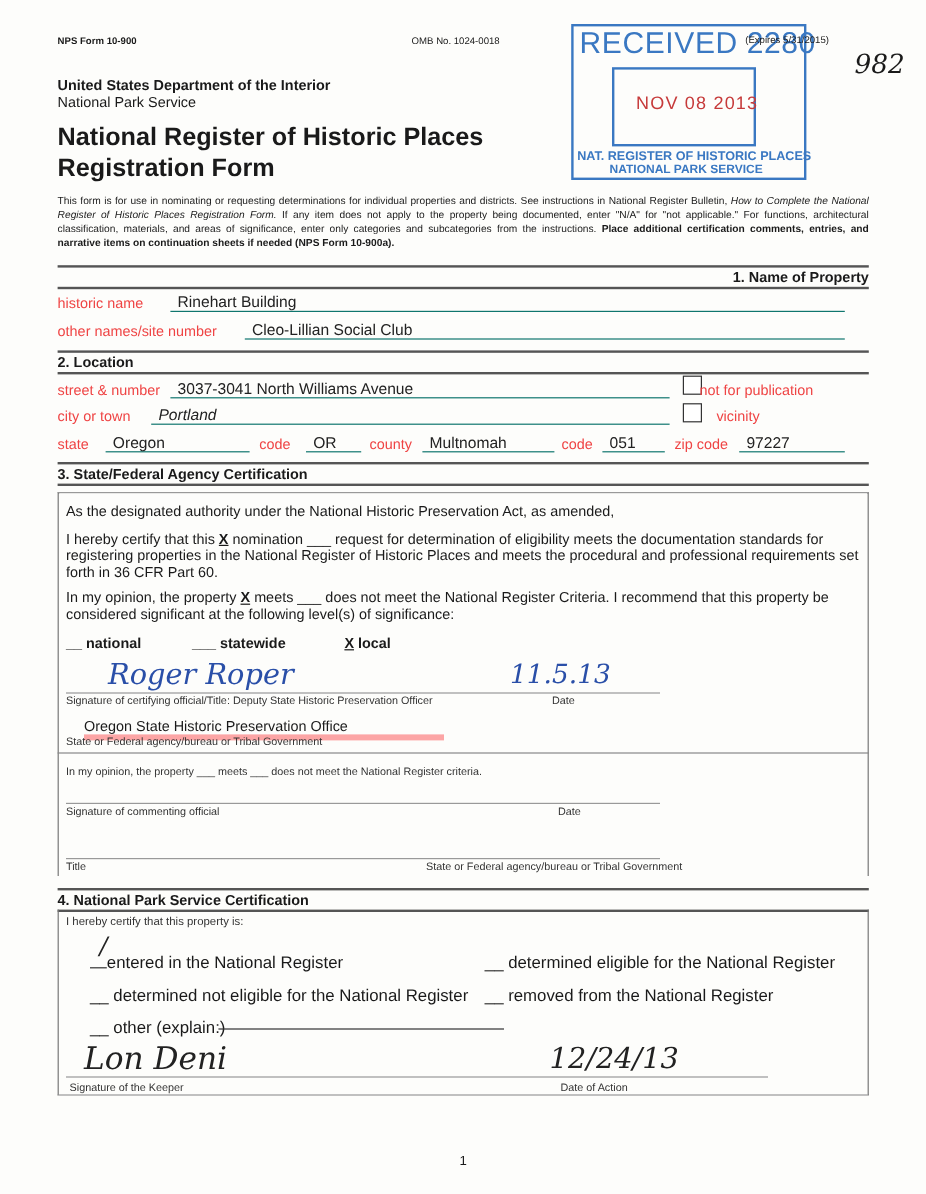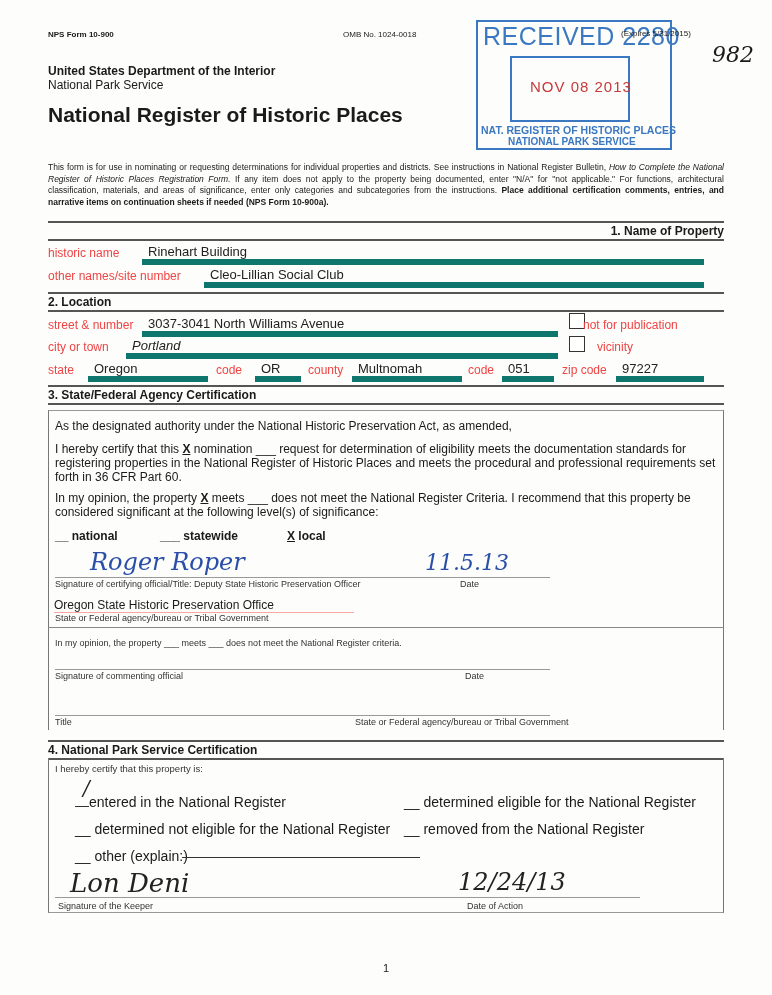--- a/index.html
+++ b/index.html
@@ -22,41 +22,42 @@
   .stamp-inner { left:510px; top:56px; width:120px; height:66px; border:2px solid #3a78c2; box-sizing:border-box; }
   .stamp-date { left:530px; top:78px; font-size:15px; color:#c63a3a; letter-spacing:1px; }
   .stamp-l1 { left:481px; top:124px; font-size:10.5px; font-weight:bold; color:#3a78c2; }
   .stamp-l2 { left:508px; top:136px; font-size:10px; font-weight:bold; color:#3a78c2; }
   .expires { left:621px; top:29px; font-size:8px; }
   .handnum { left:712px; top:42px; font-size:22px; font-family:"DejaVu Serif", serif; font-style:italic; }
 
   .section-head { left:48px; width:676px; height:16px; border-top:2px solid #555; border-bottom:2px solid #555;
                   font-size:12px; font-weight:bold; line-height:16px; }
   .row-label { font-size:12px; color:#ef4444; }
-  .field-val { font-size:13px; color:#222; border-bottom:6px solid #0f766e; padding-left:6px; box-sizing:border-box; }
+  .field-val { font-size:13px; color:#222; border-bottom:1px solid #0f766e; padding-left:6px; box-sizing:border-box; }
   .checkbox { width:16px; height:16px; border:1.5px solid #333; box-sizing:border-box; background:#fff; }
 
   .box { left:48px; width:676px; border-left:1px solid #777; border-right:1px solid #777; box-sizing:border-box; }
   .cert-text { font-size:12px; line-height:14px; }
   .sig-label { font-size:9px; color:#333; }
   .line { border-bottom:1px solid #999; }
   .sig { font-family:"DejaVu Serif", serif; font-style:italic; color:#2a4fa8; }
   .sig-black { font-family:"DejaVu Serif", serif; font-style:italic; color:#222; }
   .sec4-item { font-size:14px; }
   .pagenum { left:383px; top:962px; font-size:11px; }
 </style>
 </head>
 <body>
 
 <div class="abs small hdr-form">NPS Form 10-900</div>
 <div class="abs small hdr-omb">OMB No. 1024-0018</div>
 <div class="abs dept">United States Department of the Interior</div>
 <div class="abs nps">National Park Service</div>
 <div class="abs title">
   <div>National Register of Historic Places</div>
+  <div>Registration Form</div>
 </div>
 
 <div class="abs stamp"></div>
 <div class="abs stamp-rec">RECEIVED 2280</div>
 <div class="abs stamp-inner"></div>
 <div class="abs stamp-date">NOV 08 2013</div>
 <div class="abs stamp-l1">NAT. REGISTER OF HISTORIC PLACES</div>
 <div class="abs stamp-l2">NATIONAL PARK SERVICE</div>
 <div class="abs expires">(Expires 5/31/2015)</div>
 <div class="abs handnum">982</div>
@@ -102,21 +103,21 @@
 </div>
 <div class="abs cert-text" style="left:55px;top:529px;font-weight:bold;">__ national</div>
 <div class="abs cert-text" style="left:160px;top:529px;font-weight:bold;">___ statewide</div>
 <div class="abs cert-text" style="left:287px;top:529px;font-weight:bold;"><u>X</u><span> local</span></div>
 
 <div class="abs sig" style="left:90px;top:548px;font-size:24px;">Roger Roper</div>
 <div class="abs sig" style="left:425px;top:550px;font-size:22px;">11.5.13</div>
 <div class="abs line" style="left:55px;top:577px;width:495px;"></div>
 <div class="abs sig-label" style="left:55px;top:579px;">Signature of certifying official/Title: Deputy State Historic Preservation Officer</div>
 <div class="abs sig-label" style="left:460px;top:579px;">Date</div>
-<div class="abs" style="left:54px;top:598px;font-size:12px;width:300px;border-bottom:1px solid #fca5a5;">Oregon State Historic Preservation Office</div>
+<div class="abs" style="left:70px;top:598px;font-size:12px;width:300px;border-bottom:5px solid #fca5a5;">Oregon State Historic Preservation Office</div>
 <div class="abs sig-label" style="left:55px;top:613px;">State or Federal agency/bureau or Tribal Government</div>
 <div class="abs line" style="left:48px;top:627px;width:676px;border-bottom:1px solid #888;"></div>
 
 <div class="abs sig-label" style="left:55px;top:638px;font-size:9px;">In my opinion, the property ___ meets ___ does not meet the National Register criteria.</div>
 <div class="abs line" style="left:55px;top:669px;width:495px;"></div>
 <div class="abs sig-label" style="left:55px;top:671px;">Signature of commenting official</div>
 <div class="abs sig-label" style="left:465px;top:671px;">Date</div>
 <div class="abs line" style="left:55px;top:715px;width:495px;"></div>
 <div class="abs sig-label" style="left:55px;top:717px;">Title</div>
 <div class="abs sig-label" style="left:355px;top:717px;">State or Federal agency/bureau or Tribal Government</div>

